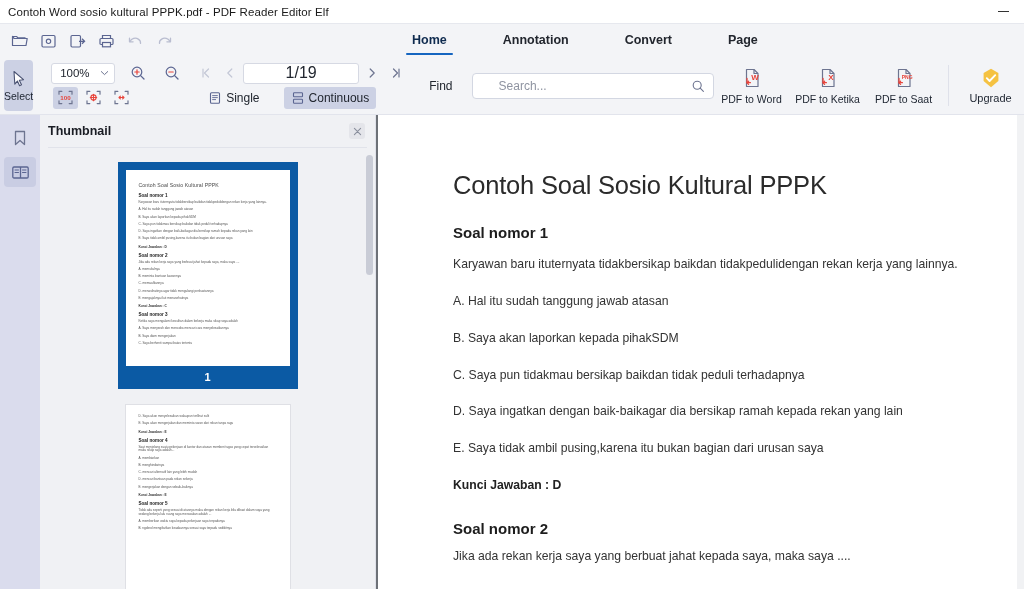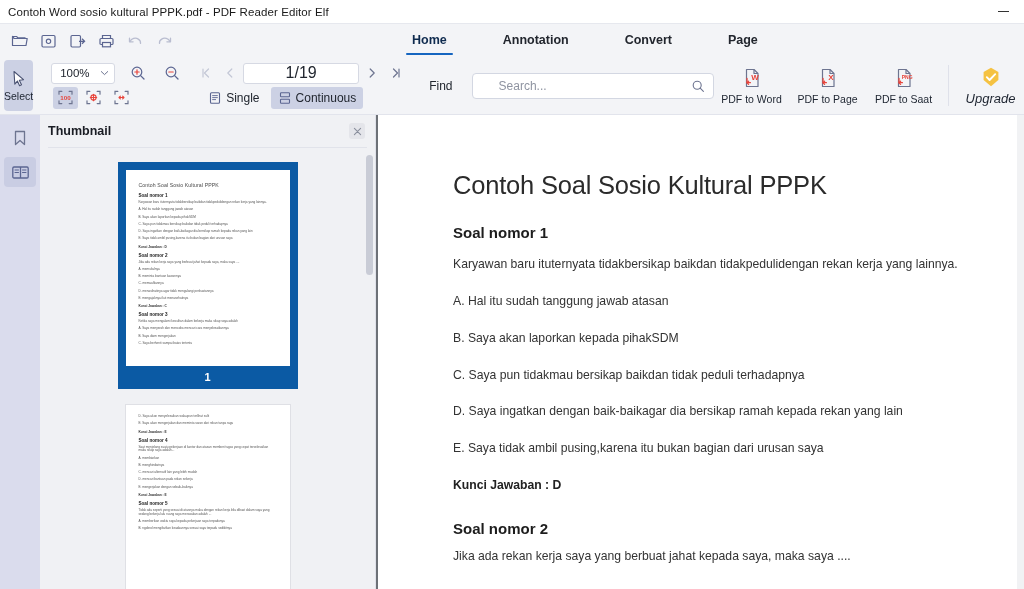--- a/index.html
+++ b/index.html
@@ -58,40 +58,40 @@
   .fit-btn.active { background: #ccd1e4; }
 
   .pageblock { display: flex; flex-direction: column; justify-content: center; gap: 3px; }
   .pagerow { display: flex; align-items: center; gap: 2px; }
   .nav-btn { width: 22px; height: 21px; display: flex; align-items: center; justify-content: center; }
   .page-field {
     width: 116px; height: 21px; background: #fff; border: 1px solid #d6d9e3; border-radius: 3px;
     display: flex; align-items: center; justify-content: center;
   }
   .page-field .val { font-size: 16px; color: #21262f; }
-  .moderow { display: flex; align-items: center; gap: 4px; padding-left: 6px; }
+  .moderow { display: flex; align-items: center; gap: 17px; padding-left: 6px; }
   .mode-btn { height: 22px; border-radius: 3px; display: flex; align-items: center; gap: 4px; padding: 0 7px; }
   .mode-btn .lbl { font-size: 12px; color: #21262f; }
   .mode-btn.active { background: #ccd1e4; justify-content: flex-end; }
 
   .findblock { display: flex; align-items: center; gap: 7px; padding-left: 10px; }
   .find-label { font-size: 12px; color: #21262f; }
   .find-input {
     width: 242px; height: 26px; background: #fff; border: 1px solid #d3d7e2; border-radius: 4px;
     display: flex; align-items: center; justify-content: space-between; padding: 0 8px 0 26px; margin-left: 12px;
   }
   .find-input .ph { font-size: 12px; color: #8f94a1; }
 
   .convblock { display: flex; align-items: stretch; margin-left: auto; padding-right: 4px; }
   .conv-btn {
     width: 76px; display: flex; flex-direction: column; align-items: center; justify-content: center; gap: 3px; border-radius: 4px;
   }
   .conv-btn .lbl { font-size: 10.5px; color: #1d2430; white-space: nowrap; }
   .upgrade-btn { width: 72px; display: flex; flex-direction: column; align-items: center; justify-content: center; gap: 3px; }
-  .upgrade-btn .lbl { font-size: 13px; color: #1d2430; font-style: italic; }
+  .upgrade-btn .lbl { font-size: 11px; color: #1d2430; }
 
   
   .body { flex: 1; display: flex; position: relative; min-height: 0; border-top: 1px solid #e2e4ec; }
 
   .rail { width: 40px; background: #dadced; display: flex; flex-direction: column; align-items: center; padding-top: 8px; gap: 4px; }
   .rail-btn { width: 32px; height: 30px; display: flex; align-items: center; justify-content: center; border-radius: 4px; }
   .rail-btn.active { background: #c9cde3; }
 
   .thumbpanel { width: 336px; background: #f0f1f4; display: flex; flex-direction: column; position: relative; border-right: 1px solid #e0e2ea; }
   .thumb-header { height: 32px; display: flex; align-items: center; justify-content: space-between; padding: 0 10px 0 8px; }
@@ -327,21 +327,21 @@
           <span class="lbl">PDF to Word</span>
         </div>
         <div class="conv-btn">
           <svg width="24" height="24" viewBox="0 0 24 24">
               <path d="M6.5 3.5h7.5l4 4v13h-11.5z" fill="none" stroke="#6d7490" stroke-width="1.2" stroke-linejoin="round"></path>
               <path d="M14 3.5v4h4" fill="none" stroke="#6d7490" stroke-width="1.2" stroke-linejoin="round"></path>
               <path d="M7 12.5v4.2h3.4" fill="none" stroke="#e8453c" stroke-width="1.3" stroke-linecap="round" stroke-linejoin="round"></path>
               <path d="M8.6 15.2L7 16.8l1.6 1.6" fill="none" stroke="#e8453c" stroke-width="1.3" stroke-linecap="round" stroke-linejoin="round"></path>
               <text x="15" y="13.6" font-size="8" font-weight="bold" fill="#e8453c" text-anchor="middle" font-family="Liberation Sans, sans-serif">X</text>
             </svg>
-          <span class="lbl">PDF to Page</span>
+          <span class="lbl">PDF to Ketika</span>
         </div>
         <div class="conv-btn">
           <svg width="24" height="24" viewBox="0 0 24 24">
               <path d="M6.5 3.5h7.5l4 4v13h-11.5z" fill="none" stroke="#6d7490" stroke-width="1.2" stroke-linejoin="round"></path>
               <path d="M14 3.5v4h4" fill="none" stroke="#6d7490" stroke-width="1.2" stroke-linejoin="round"></path>
               <path d="M7 12.5v4.2h3.4" fill="none" stroke="#e8453c" stroke-width="1.3" stroke-linecap="round" stroke-linejoin="round"></path>
               <path d="M8.6 15.2L7 16.8l1.6 1.6" fill="none" stroke="#e8453c" stroke-width="1.3" stroke-linecap="round" stroke-linejoin="round"></path>
               <text x="15.2" y="12.6" font-size="5" font-weight="bold" fill="#e8453c" text-anchor="middle" font-family="Liberation Sans, sans-serif">PNG</text>
             </svg>
           <span class="lbl">PDF to Saat</span>

